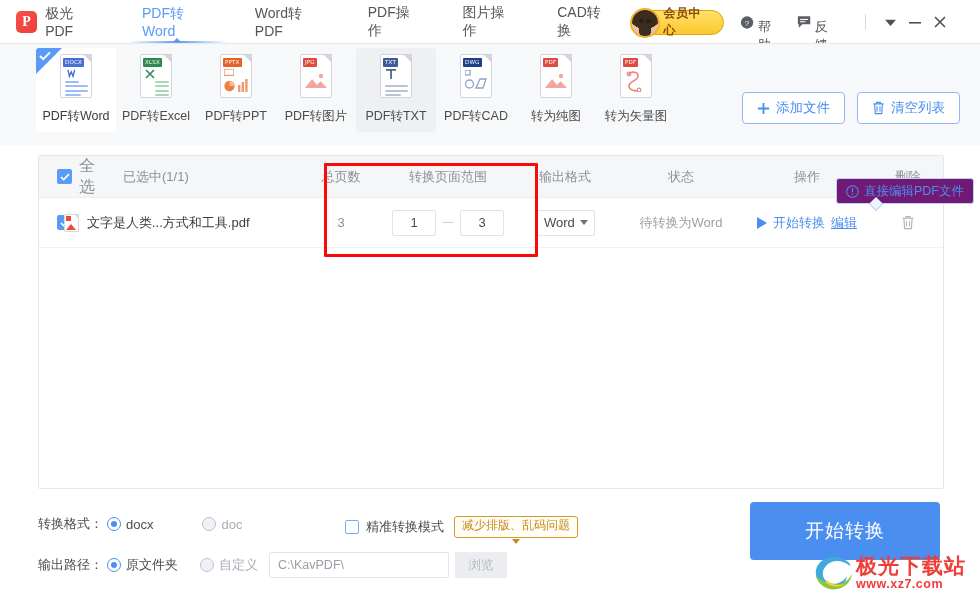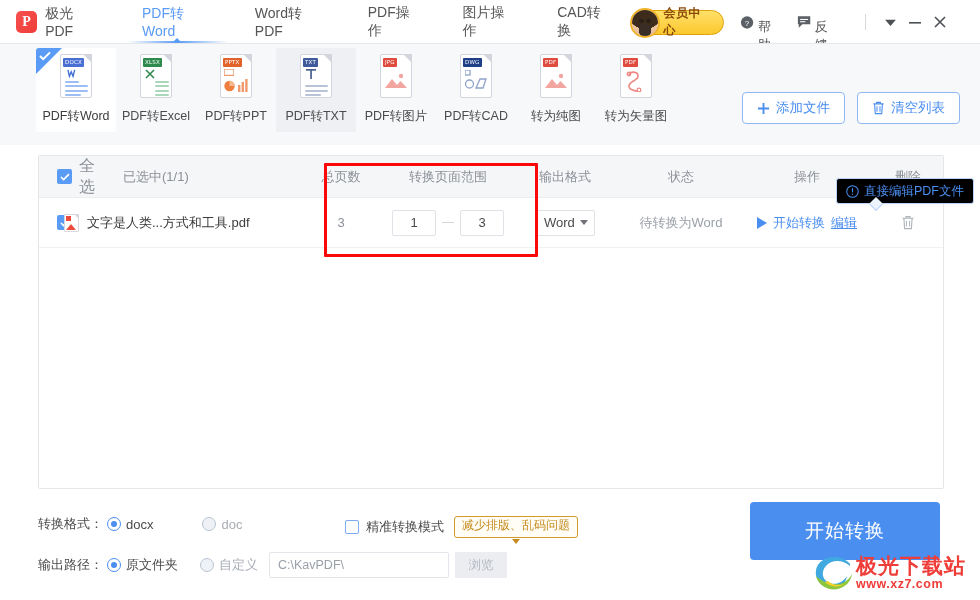--- a/index.html
+++ b/index.html
@@ -190,21 +190,21 @@
   .pdfmini .pg { position: absolute; inset: 0; background: #fff; border: 1px solid #d6d9de; border-radius: 1px; }
   .pdfmini .fd { position: absolute; right: 0; top: 0; width: 0; height: 0; border-left: 5px solid transparent; border-top: 5px solid #d6d9de; }
   .pdfmini .sq { position: absolute; left: 2px; top: 2px; width: 5px; height: 5px; background: #ee4b3c; }
   .pdfmini .di { position: absolute; left: 2px; bottom: 2px; width: 0; height: 0; border-left: 5px solid transparent; border-right: 5px solid transparent; border-bottom: 6px solid #ee4b3c; }
 
   .trash-ic { cursor: pointer; }
 
   
   .tooltip {
     position: absolute; right: 6px; top: 178px; height: 26px;
-    background: #000000; border: 1px solid #b9d3fb; border-radius: 3px;
+    background: #701a75; border: 1px solid #b9d3fb; border-radius: 3px;
     display: flex; align-items: center; gap: 5px; padding: 0 9px;
     font-size: 12.5px; color: #4a8ef0; z-index: 20;
   }
   .tooltip .tip-arrow {
     position: absolute; left: 34px; bottom: -6px; width: 10px; height: 10px;
     background: #eef4fe; border-right: 1px solid #b9d3fb; border-bottom: 1px solid #b9d3fb;
     transform: rotate(45deg);
   }
   .tooltip .tip-text { position: relative; }
 
@@ -383,49 +383,49 @@
           </svg>
           <svg style="position:absolute;left:22px;top:25px" width="10" height="13" viewBox="0 0 10 13">
             <rect x="0" y="6" width="2.4" height="7" fill="#f09a6b"></rect>
               <rect x="3.6" y="3" width="2.4" height="10" fill="#f09a6b"></rect>
               <rect x="7.2" y="0" width="2.4" height="13" fill="#f09a6b"></rect>
           </svg>
         </div>
         <div class="tile-label">PDF转PPT</div>
       </div>
 
+      <div class="tile">
+        <div class="fg">
+          <div class="page"></div>
+            <div class="fold"></div>
+          <div class="tag" style="background:#e04b3f">JPG</div>
+          <svg style="position:absolute;left:8px;top:18px" width="24" height="18" viewBox="0 0 24 18">
+            <path d="M1 16l7-9 5 6 3.5-4L23 16z" fill="#f3a6a0"></path>
+              <circle cx="17" cy="4" r="2.2" fill="#f3a6a0"></circle>
+          </svg>
+        </div>
+        <div class="tile-label">PDF转图片</div>
+      </div>
+
       <div class="tile hovered">
         <div class="fg">
           <div class="page"></div>
             <div class="fold"></div>
           <div class="tag" style="background:#3f5b9c">TXT</div>
           <svg style="position:absolute;left:10px;top:15px" width="12" height="11" viewBox="0 0 12 11">
             <rect x="0" y="0" width="10" height="1.7" fill="#4a5f91"></rect>
               <rect x="4.2" y="0" width="1.7" height="10" fill="#4a5f91"></rect>
           </svg>
           <div class="lines">
             <i style="background:#b9c3d8"></i>
               <i style="background:#b9c3d8"></i>
               <i style="background:#b9c3d8;width:70%"></i>
           </div>
         </div>
         <div class="tile-label">PDF转TXT</div>
-      </div>
-
-      <div class="tile">
-        <div class="fg">
-          <div class="page"></div>
-            <div class="fold"></div>
-          <div class="tag" style="background:#e04b3f">JPG</div>
-          <svg style="position:absolute;left:8px;top:18px" width="24" height="18" viewBox="0 0 24 18">
-            <path d="M1 16l7-9 5 6 3.5-4L23 16z" fill="#f3a6a0"></path>
-              <circle cx="17" cy="4" r="2.2" fill="#f3a6a0"></circle>
-          </svg>
-        </div>
-        <div class="tile-label">PDF转图片</div>
       </div>
 
       <div class="tile">
         <div class="fg">
           <div class="page"></div>
             <div class="fold"></div>
           <div class="tag" style="background:#1f3f86">DWG</div>
           <svg style="position:absolute;left:9px;top:16px" width="24" height="22" viewBox="0 0 24 22">
             <rect x="0" y="0" width="5" height="5" fill="none" stroke="#8fa3c9" stroke-width="1.3"></rect>
             <circle cx="4.5" cy="14" r="4" fill="none" stroke="#8fa3c9" stroke-width="1.3"></circle>

